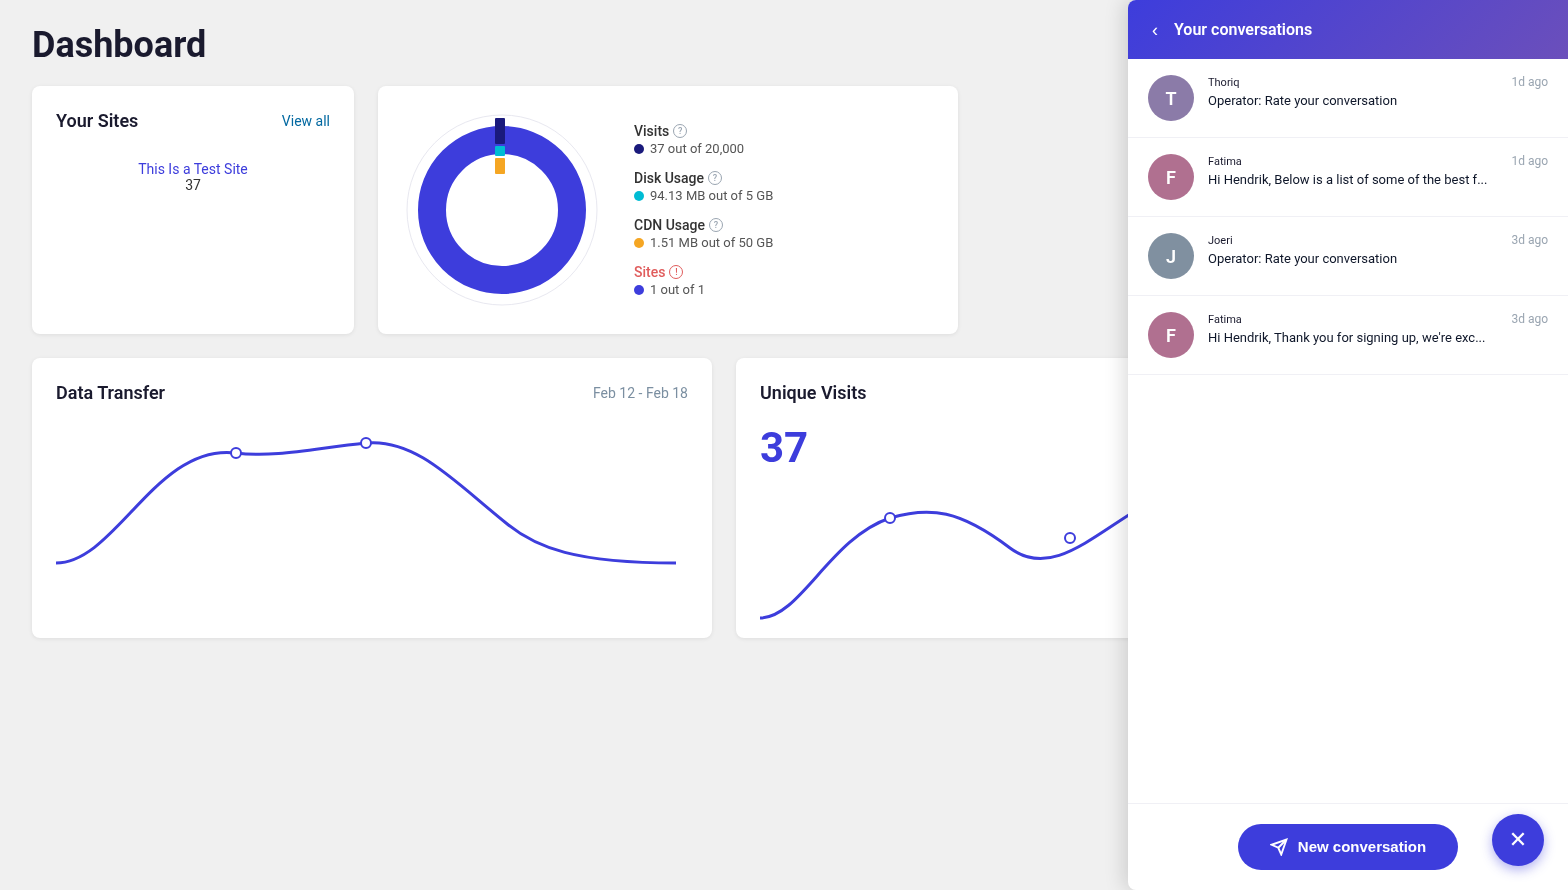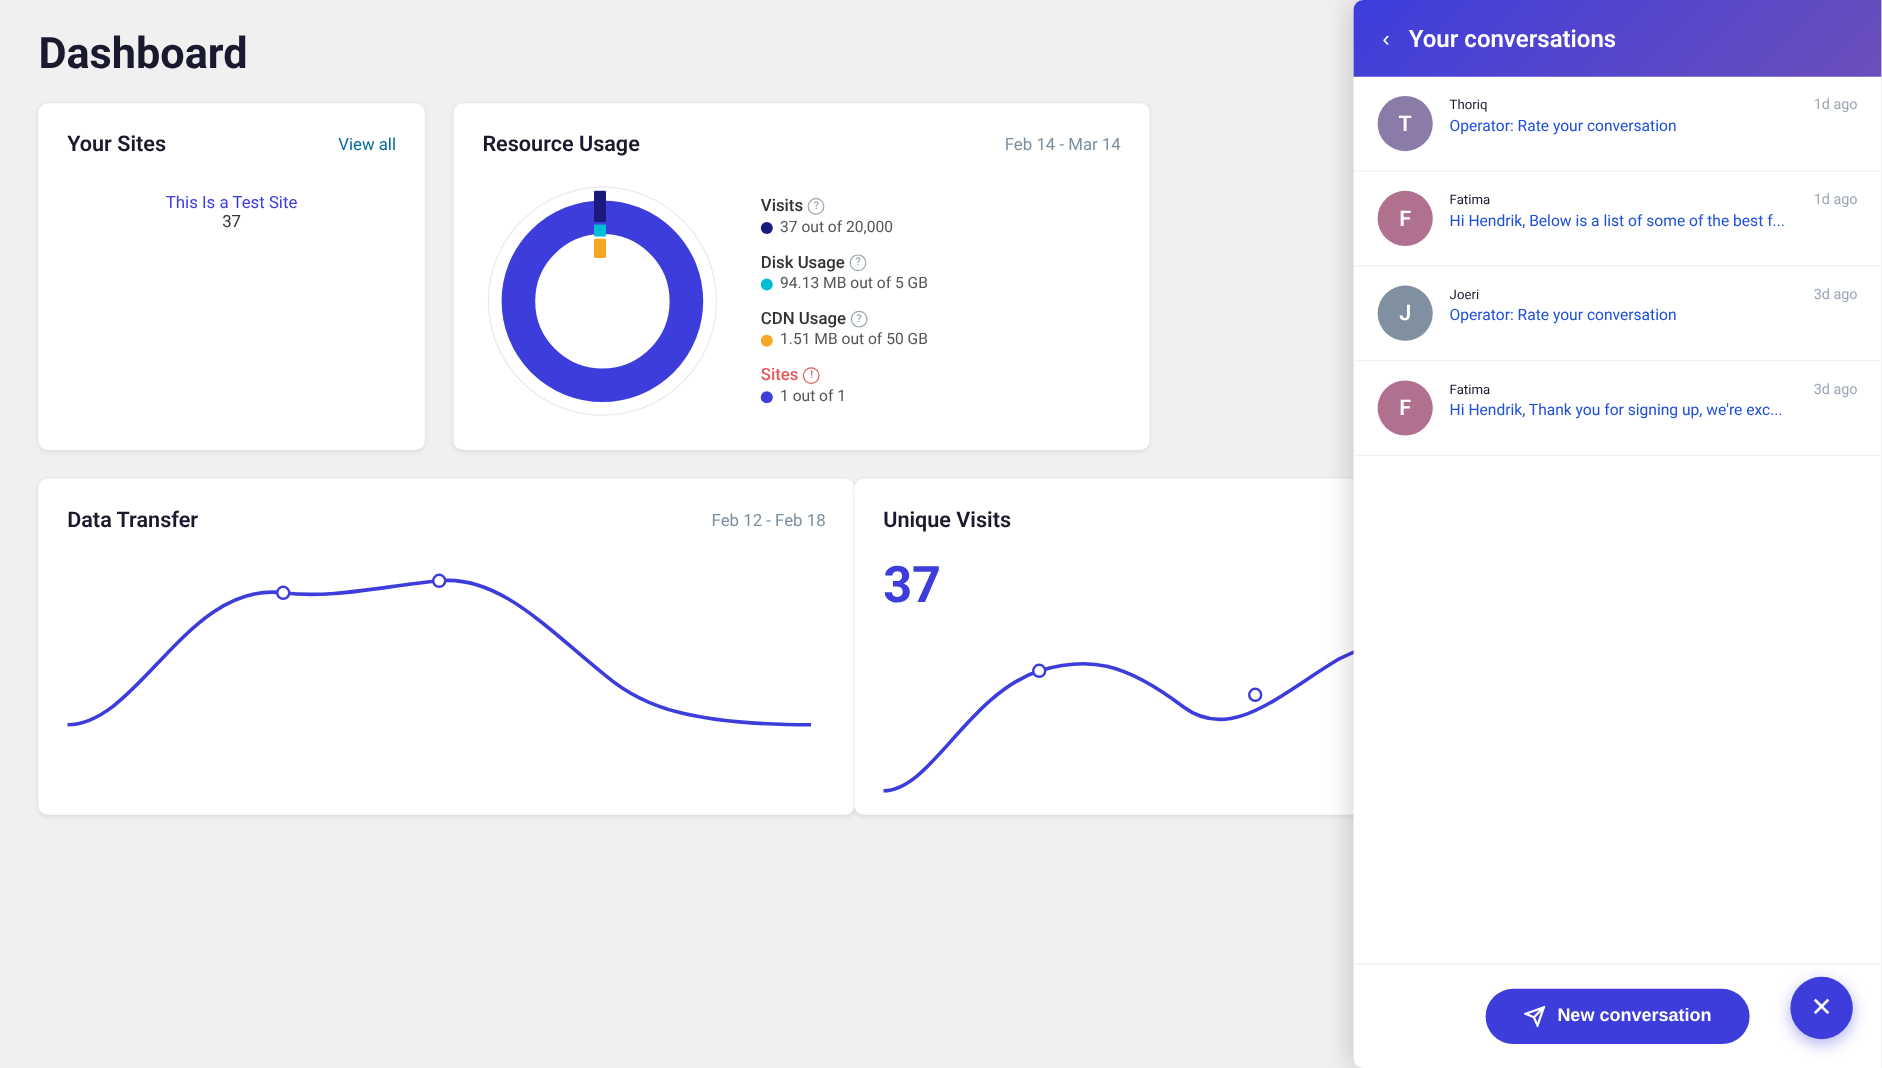--- a/index.html
+++ b/index.html
@@ -182,20 +182,21 @@
     }
 
     .help-icon.red {
       border-color: #e05c5c;
       color: #e05c5c;
     }
 
     
     .bottom-row {
       display: flex;
+      gap: 24px;
     }
 
     .card-data-transfer {
       width: 680px;
       flex-shrink: 0;
       height: 280px;
       overflow: hidden;
     }
 
     .card-unique-visits {
@@ -246,21 +247,21 @@
       font-size: 18px;
       cursor: pointer;
       background: none;
       border: none;
       padding: 0;
       line-height: 1;
     }
 
     .conv-title {
       color: #fff;
-      font-size: 20px;
+      font-size: 16px;
       font-weight: 600;
       text-align: center;
     }
 
     .conv-list {
       flex: 1;
       overflow-y: auto;
       padding: 0;
     }
 
@@ -307,21 +308,21 @@
     }
 
     .conv-time {
       font-size: 12px;
       color: #9aa5b1;
       flex-shrink: 0;
     }
 
     .conv-preview {
       font-size: 13px;
-      color: #1d4ed8;
+      color: #0f172a;
       white-space: nowrap;
       overflow: hidden;
       text-overflow: ellipsis;
     }
 
     .conv-footer {
       padding: 20px 24px;
       display: flex;
       justify-content: center;
       border-top: 1px solid #f0f0f5;
@@ -376,24 +377,20 @@
         <span class="card-title">Your Sites</span>
         <a class="view-all-link">View all</a>
       </div>
       <div class="table-row">
         <a class="site-link">This Is a Test Site</a>
         <span class="site-visits">37</span>
       </div>
     </div>
 
     <div class="card card-resource-usage">
-      <div class="card-header">
-        <span class="card-title">Resource Usage</span>
-        <span class="date-range">Feb 14 - Mar 14</span>
-      </div>
       <div class="resource-inner">
 
         <div class="donut-container">
           <svg class="donut-svg" viewBox="0 0 200 200">
 
             <circle cx="100" cy="100" r="95" fill="none" stroke="#e8e8f0" stroke-width="1"></circle>
             <circle cx="100" cy="100" r="78" fill="none" stroke="#e8e8f0" stroke-width="1"></circle>
             <circle cx="100" cy="100" r="62" fill="none" stroke="#e8e8f0" stroke-width="1"></circle>
             <circle cx="100" cy="100" r="46" fill="none" stroke="#e8e8f0" stroke-width="1"></circle>
 

